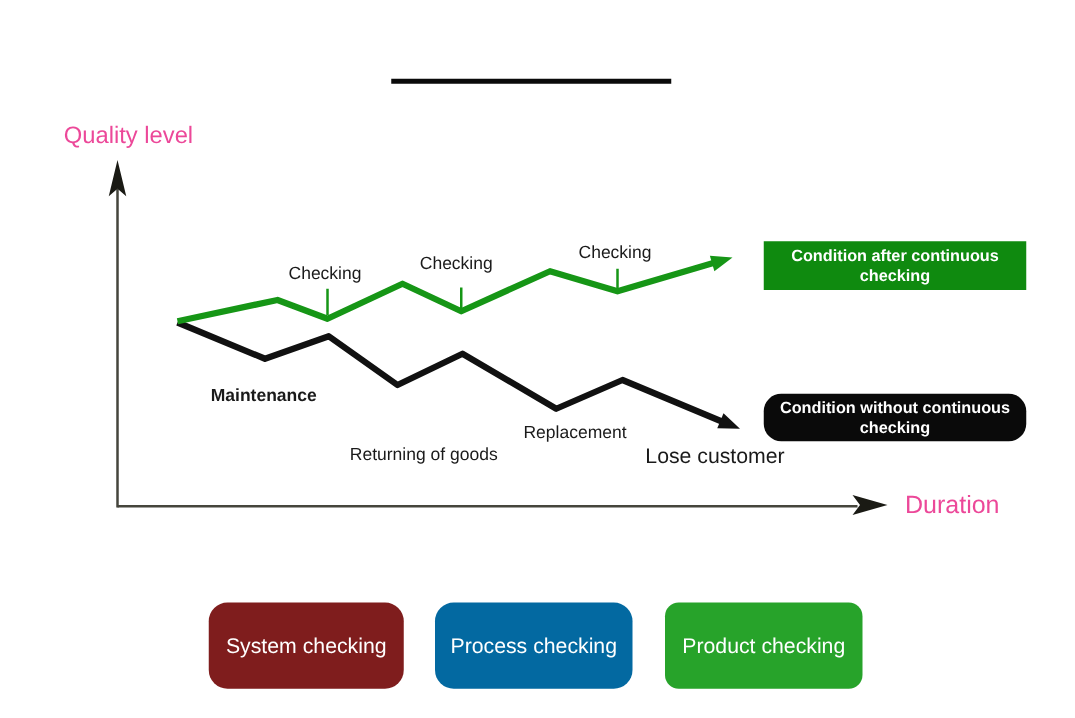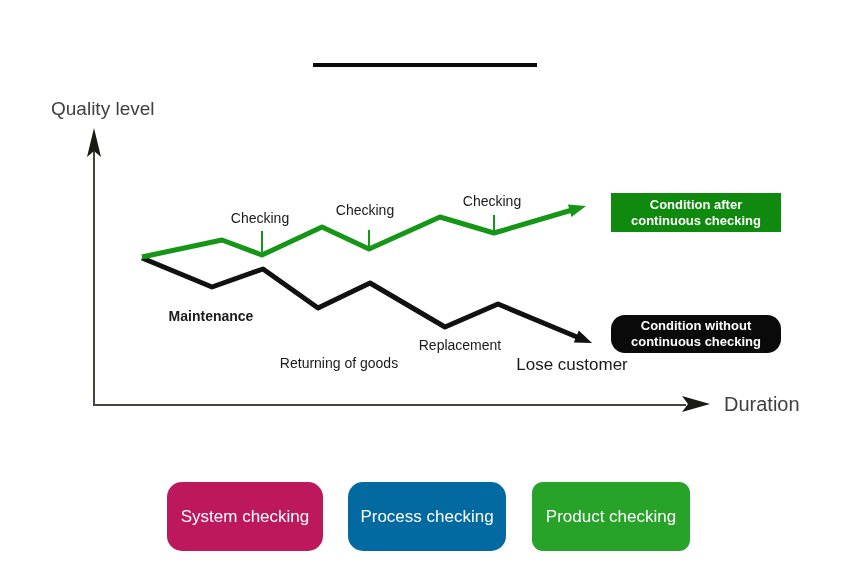--- a/index.html
+++ b/index.html
@@ -19,35 +19,35 @@
     font-size: 21px;
     color: #111111;
     letter-spacing: 0.2px;
   }
   .title-underline {
     left: 313px; top: 63px;
     width: 224px; height: 4px;
     background: #0a0a0a;
   }
   .axis-label {
-    color: #404040;
+    color: #ec4899;
     white-space: nowrap;
   }
   .y-axis-label { left: 51px; top: 98px; font-size: 19px; }
   .x-axis-label { left: 724px; top: 393px; font-size: 20px; }
   svg.chart { left: 0; top: 0; width: 860px; height: 574px; }
   .anno {
     font-size: 14px;
     color: #1a1a1a;
     white-space: nowrap;
     transform: translateX(-50%);
   }
   .anno.big { font-size: 17px; }
   .legend-box {
-    width: 170px;
+    width: 210px;
     display: flex;
     align-items: center;
     justify-content: center;
     text-align: center;
     color: #ffffff;
     font-size: 13px;
     font-weight: bold;
     line-height: 1.2;
     padding: 16px 6px;
   }
@@ -60,21 +60,21 @@
     border: none;
     display: flex;
     align-items: center;
     justify-content: center;
     color: #ffffff;
     font-size: 17px;
     font-family: "Liberation Sans", sans-serif;
     cursor: pointer;
     white-space: nowrap;
   }
-  .btn-system  { left: 167px; width: 156px; background: #be185d; }
+  .btn-system  { left: 167px; width: 156px; background: #7f1d1d; }
   .btn-process { left: 348px; width: 158px; background: #0369a1; }
   .btn-product { left: 532px; width: 158px; background: #27a32a; border-radius: 11px; }
 </style>
 </head>
 <body>
 
 <div class="stage">
 
   <div class="abs title-underline"></div>
 

